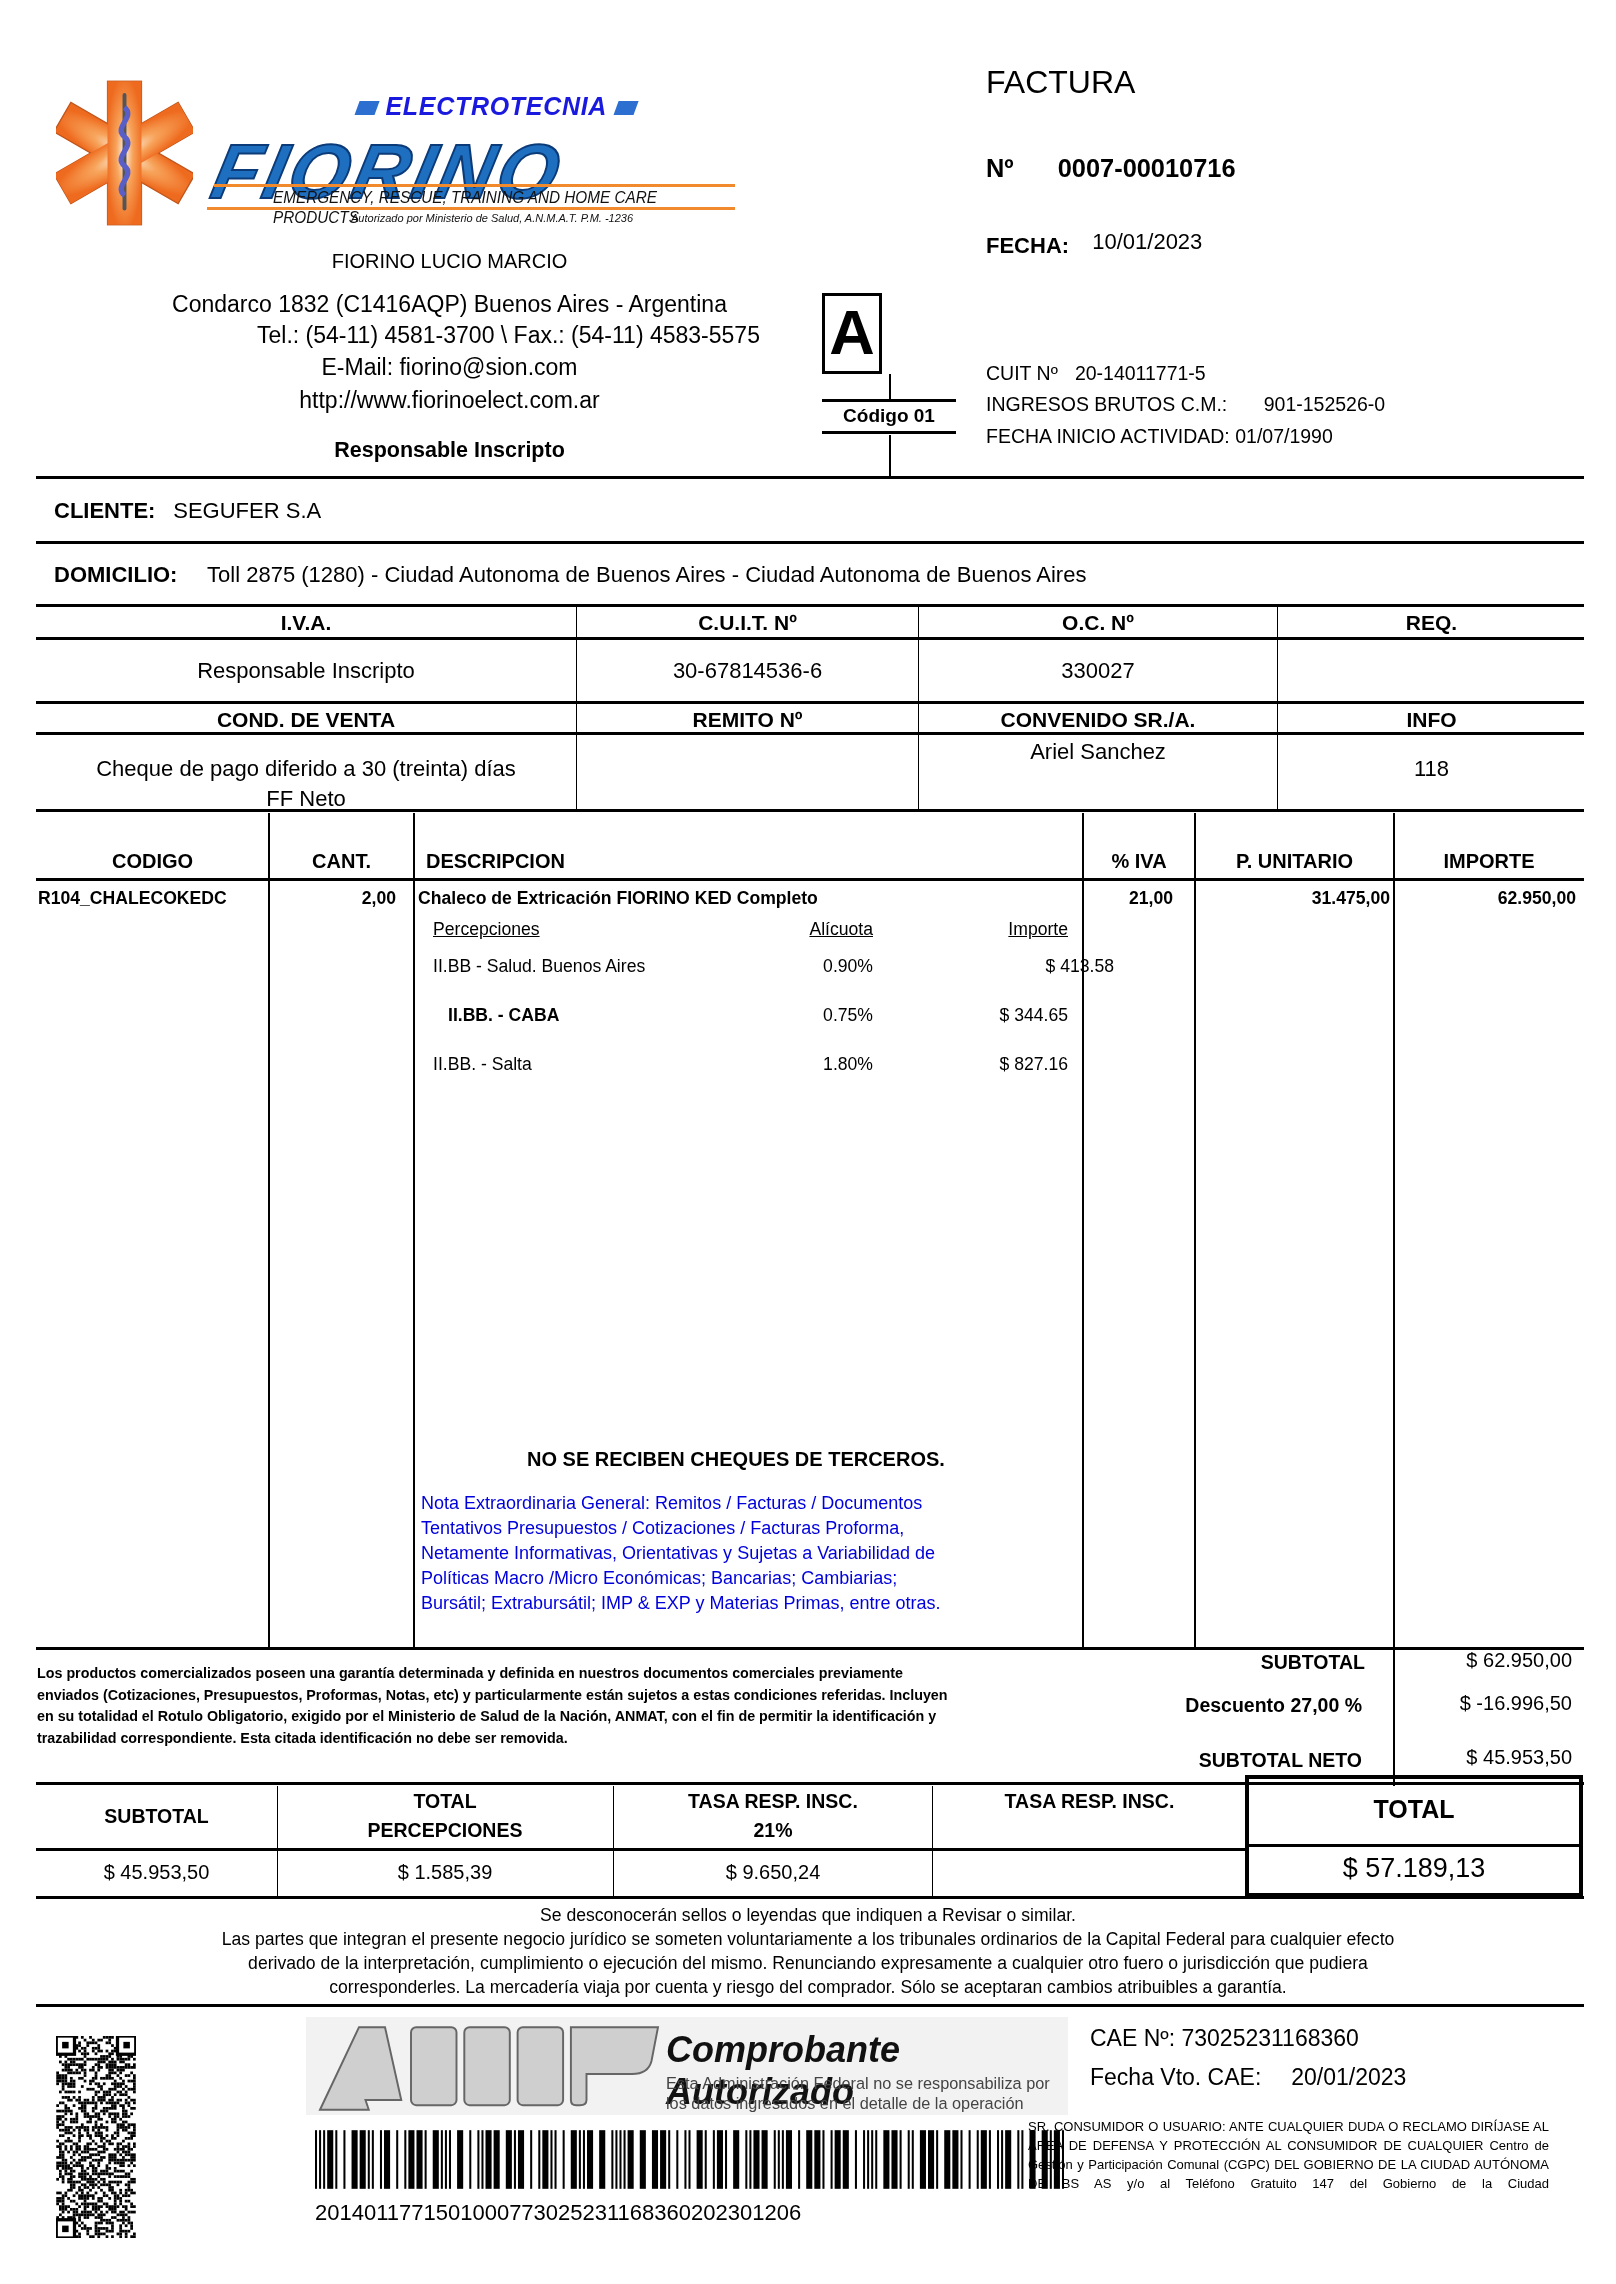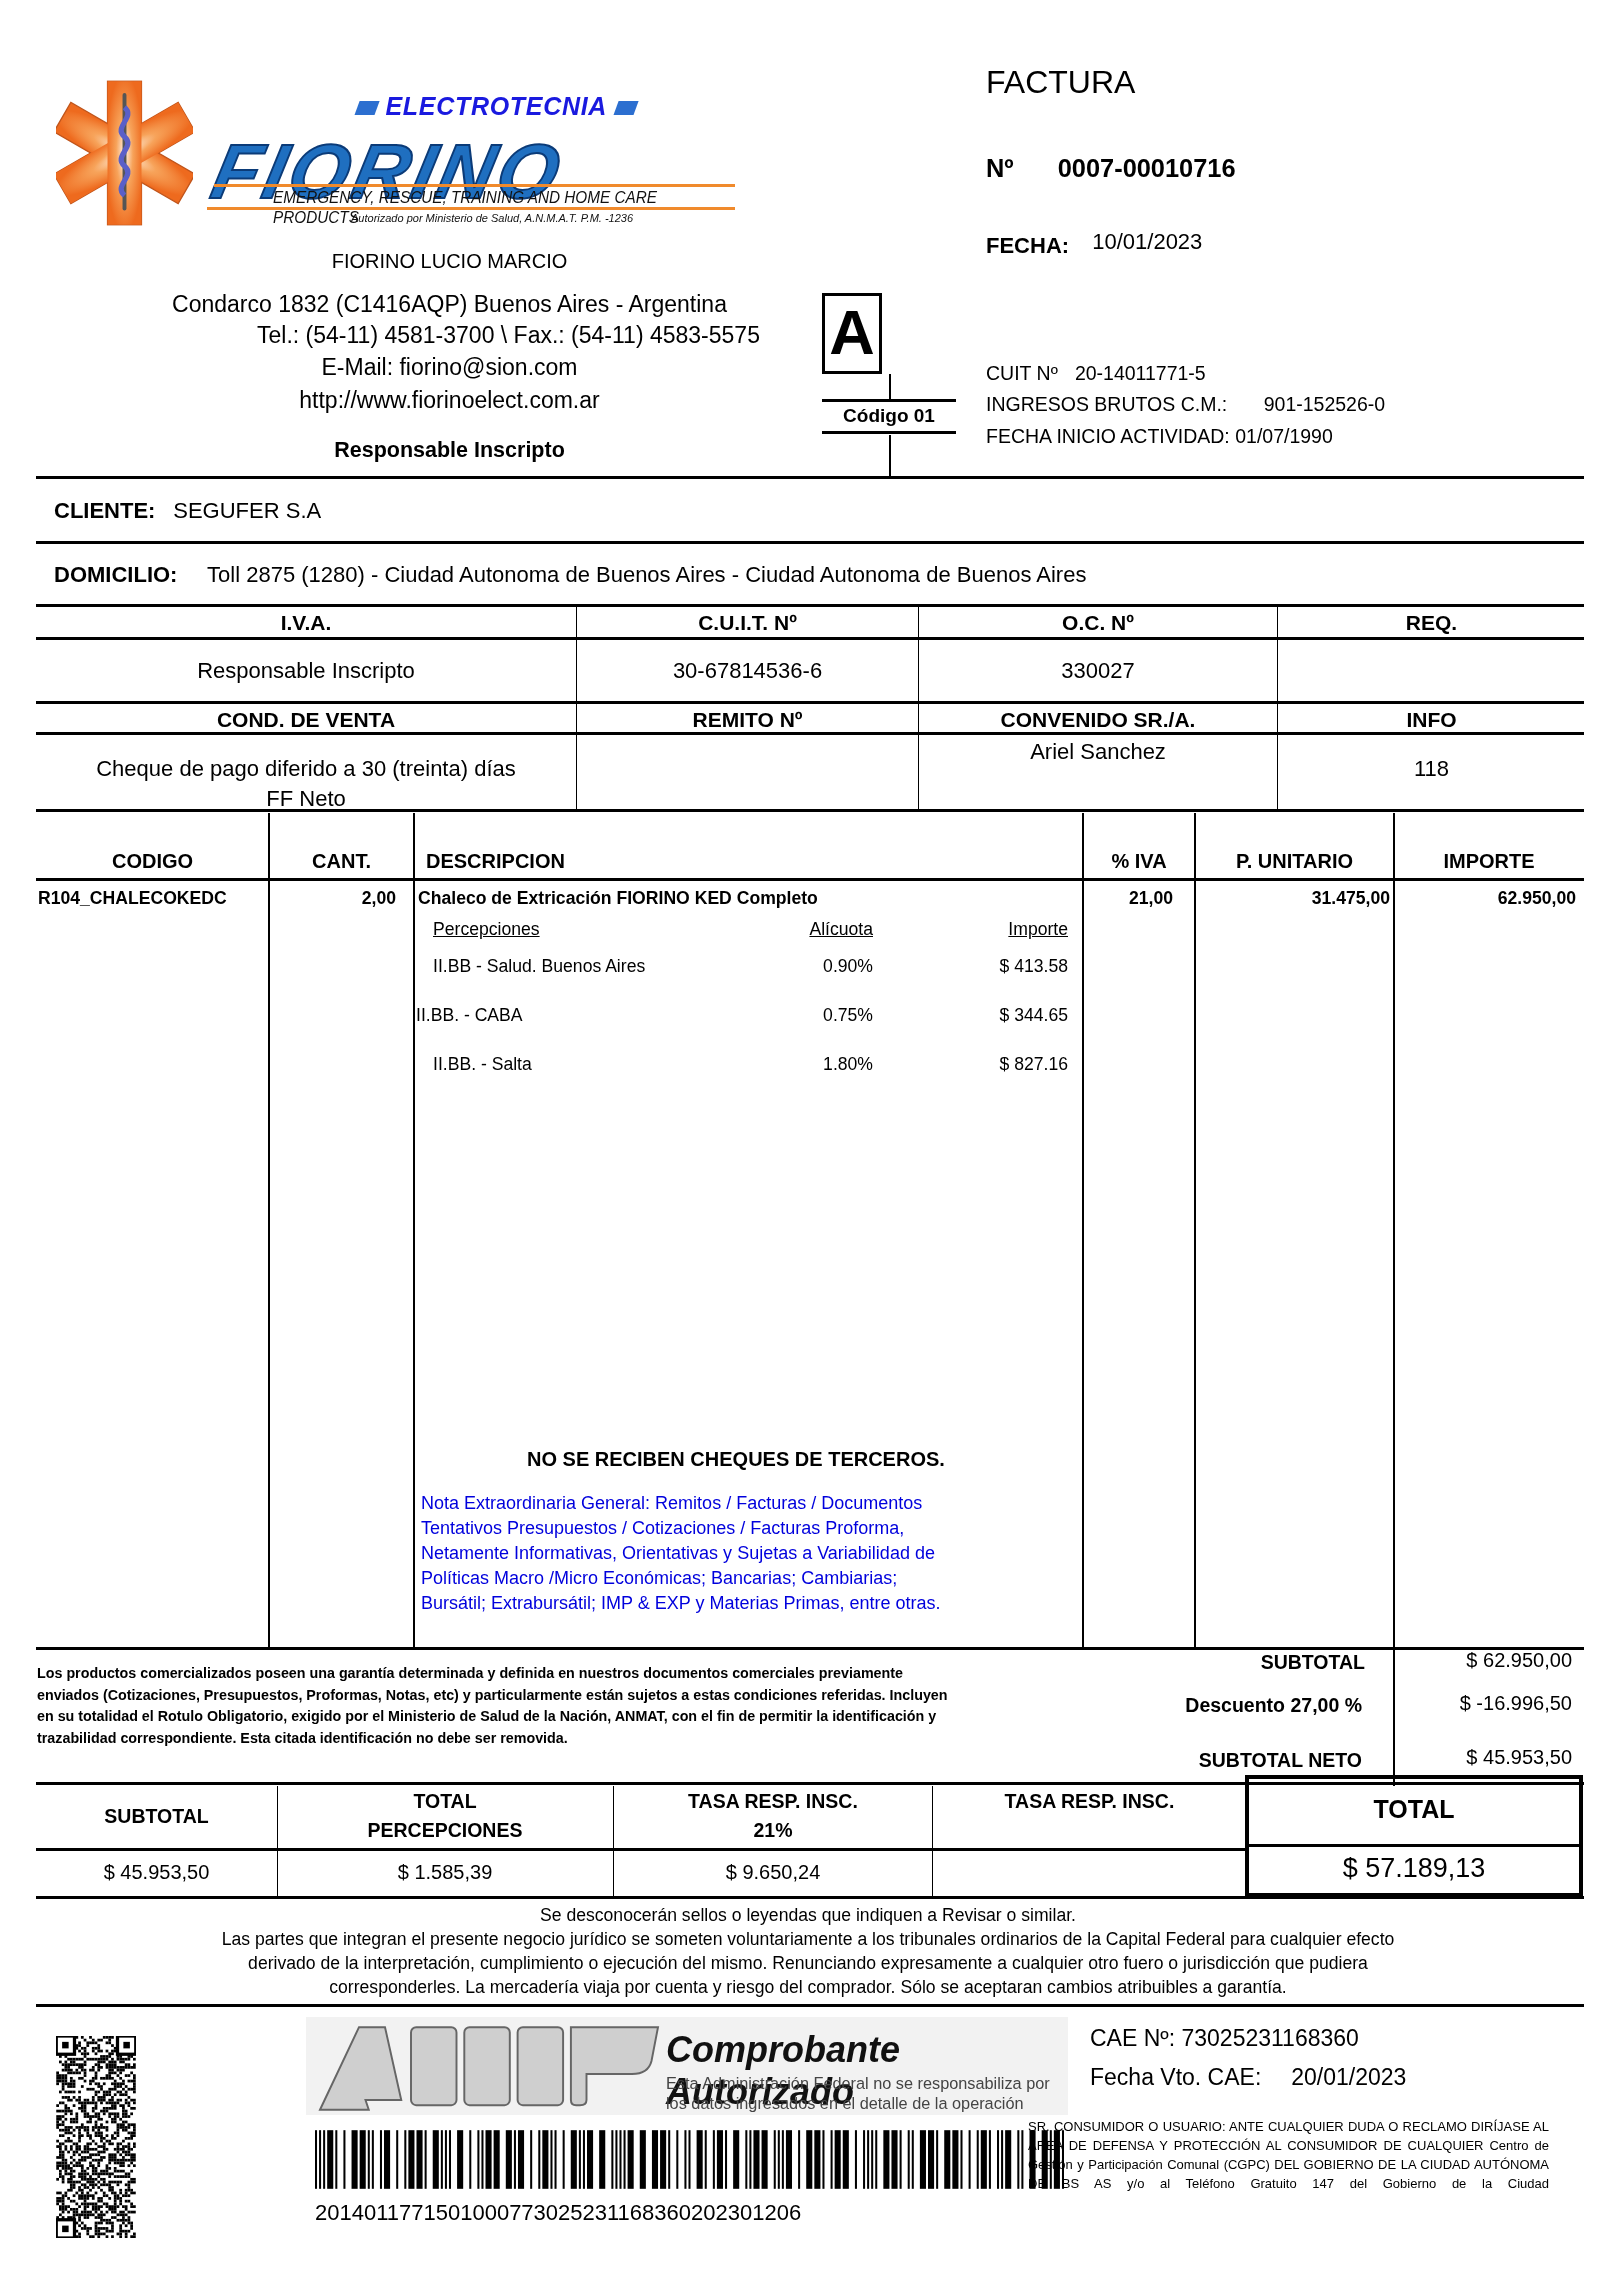--- a/index.html
+++ b/index.html
@@ -175,24 +175,24 @@
   <div class="abs item-v r" style="left:1395px;width:181px;top:888px;">62.950,00</div>
 </div>
 
 <div class="abs perc u" style="left:433px;top:919px;">Percepciones</div>
 <div class="abs perc u r" style="left:730px;width:143px;top:919px;">Alícuota</div>
 <div class="abs perc u r" style="left:925px;width:143px;top:919px;">Importe</div>
 
 <div>
   <div class="abs perc" style="left:433px;top:956px;">II.BB - Salud. Buenos Aires</div>
   <div class="abs perc r" style="left:730px;width:143px;top:956px;">0.90%</div>
-  <div class="abs perc r" style="left:925px;width:143px;top:956px;">$ 413.58</div>
+  <div class="abs perc r" style="left:971px;width:143px;top:956px;">$ 413.58</div>
 </div>
 <div>
-  <div class="abs perc" style="left:416px;top:1005px;">II.BB. - CABA</div>
+  <div class="abs perc" style="left:448px;top:1005px;font-weight:bold;">II.BB. - CABA</div>
   <div class="abs perc r" style="left:730px;width:143px;top:1005px;">0.75%</div>
   <div class="abs perc r" style="left:925px;width:143px;top:1005px;">$ 344.65</div>
 </div>
 <div>
   <div class="abs perc" style="left:433px;top:1054px;">II.BB. - Salta</div>
   <div class="abs perc r" style="left:730px;width:143px;top:1054px;">1.80%</div>
   <div class="abs perc r" style="left:925px;width:143px;top:1054px;">$ 827.16</div>
 </div>
 
 <div class="abs b" style="left:527px;top:1448px;font-size:20px;">NO SE RECIBEN CHEQUES DE TERCEROS.</div>

